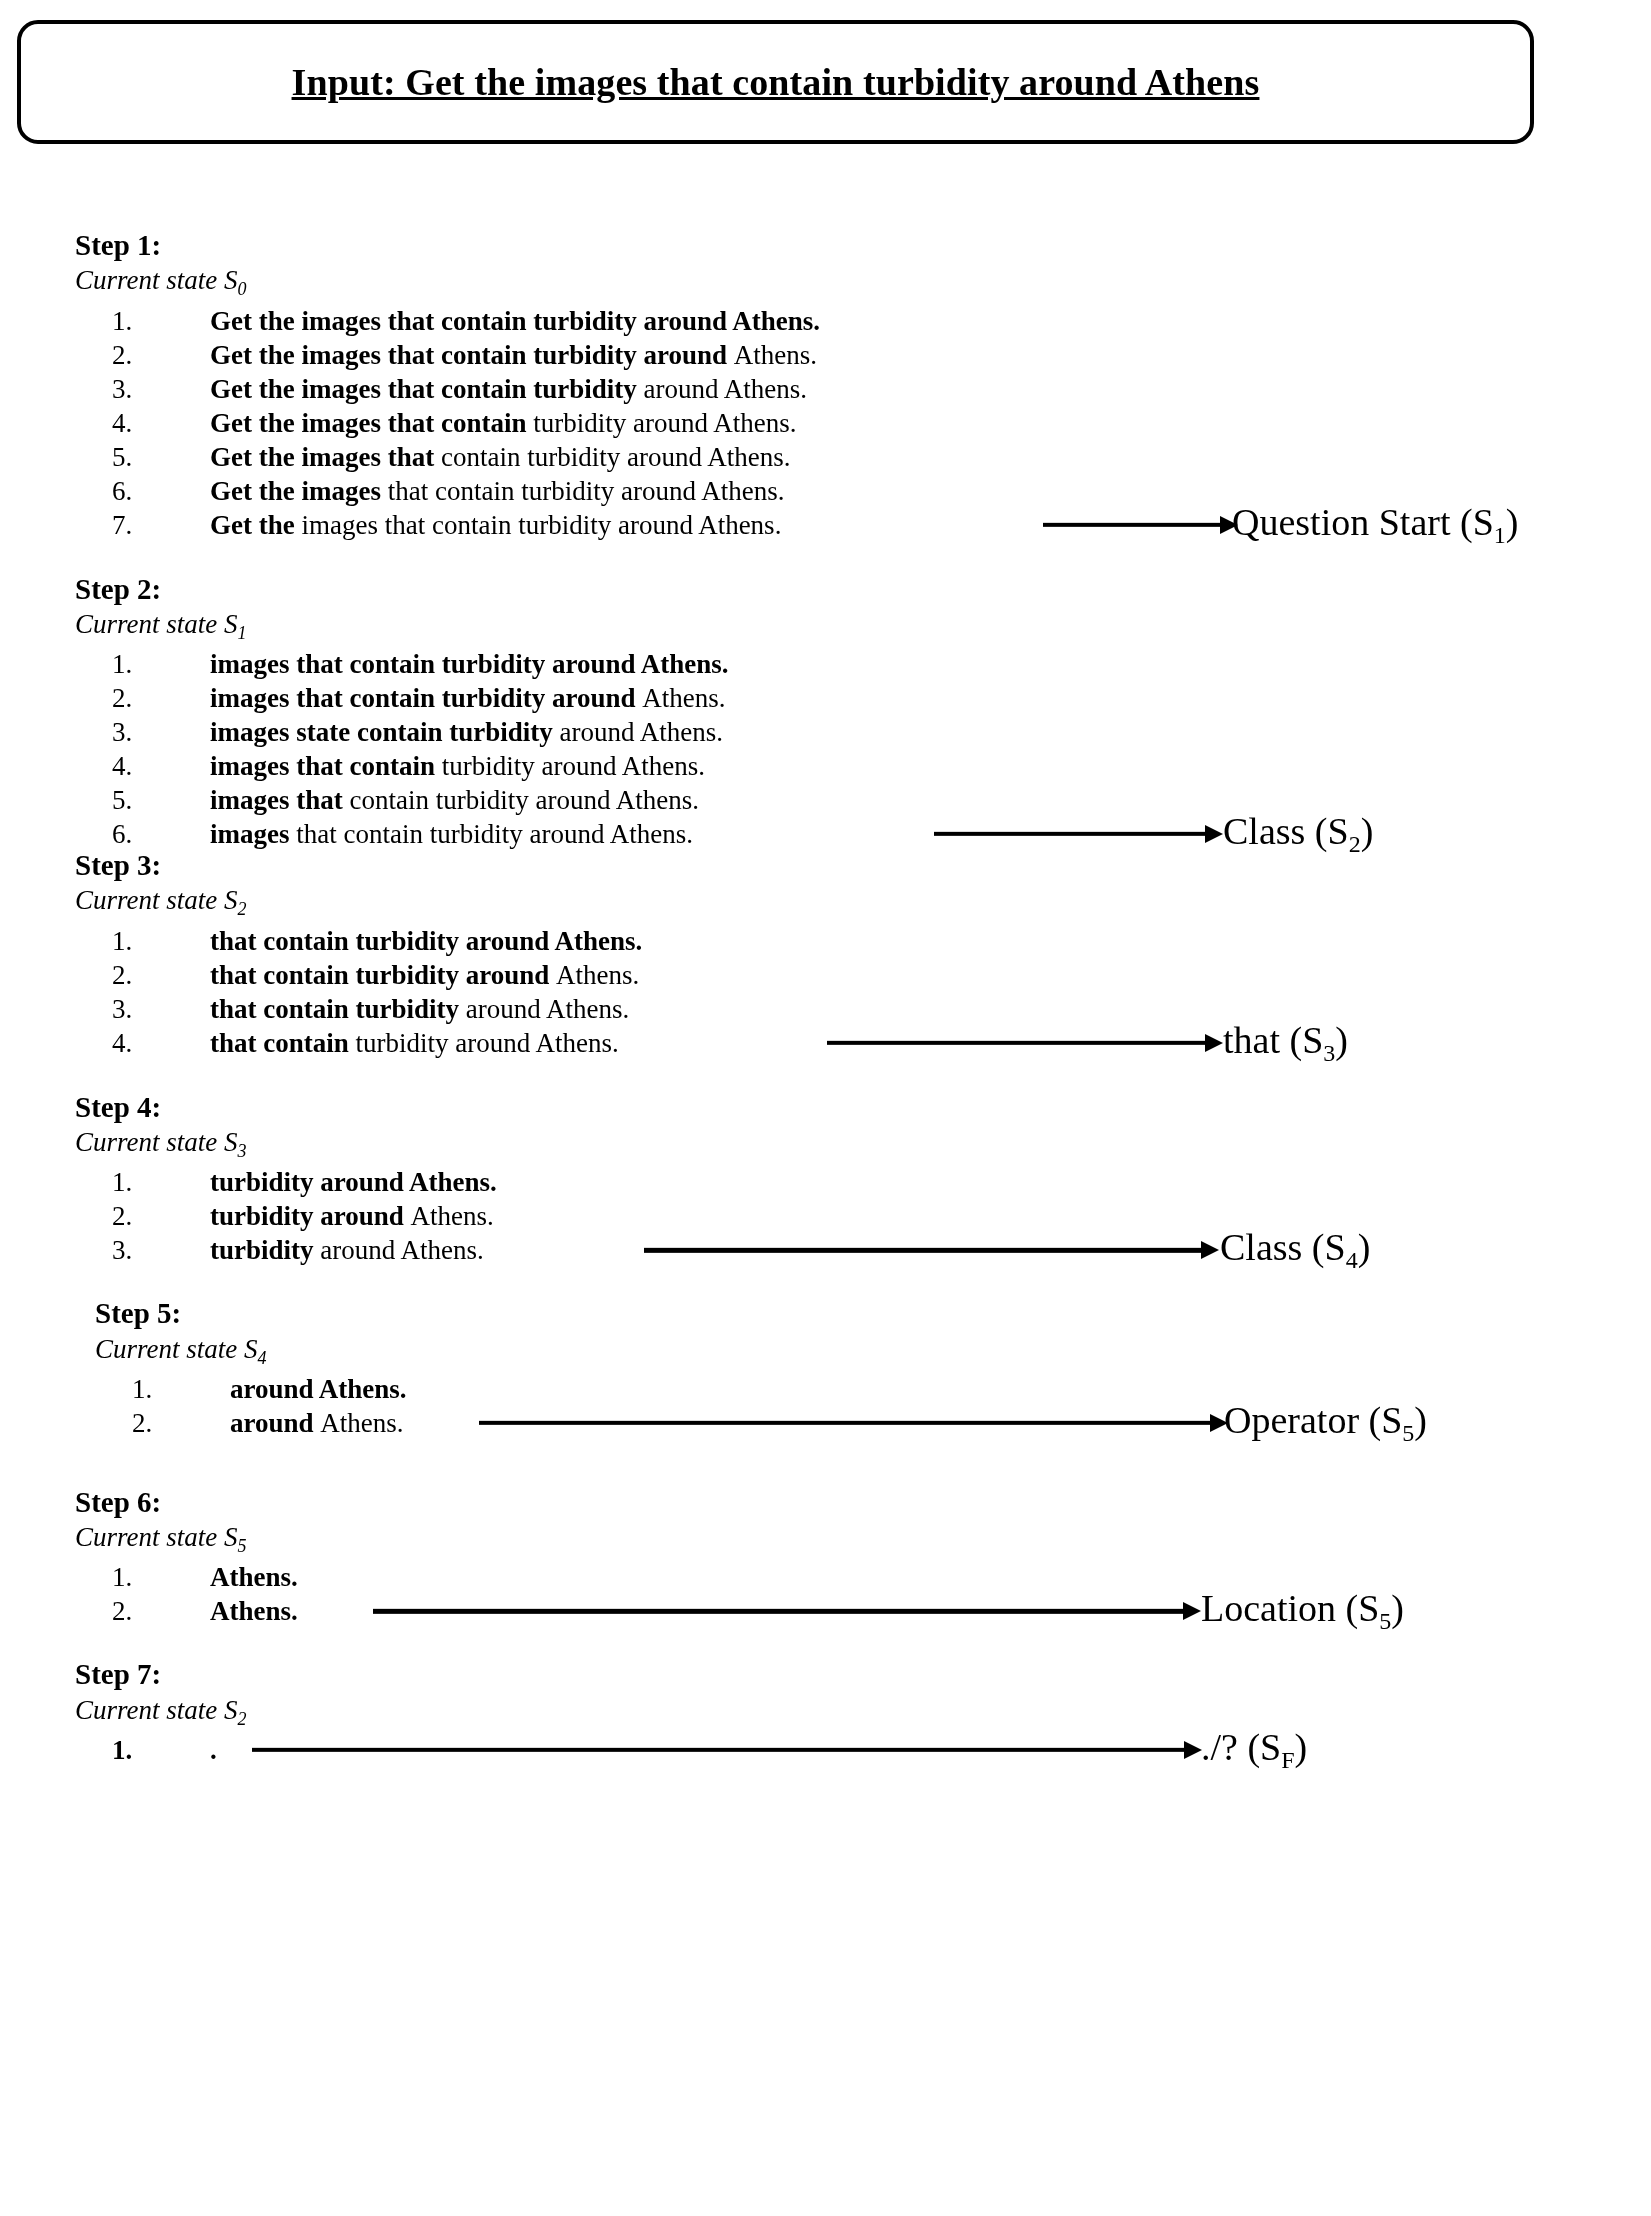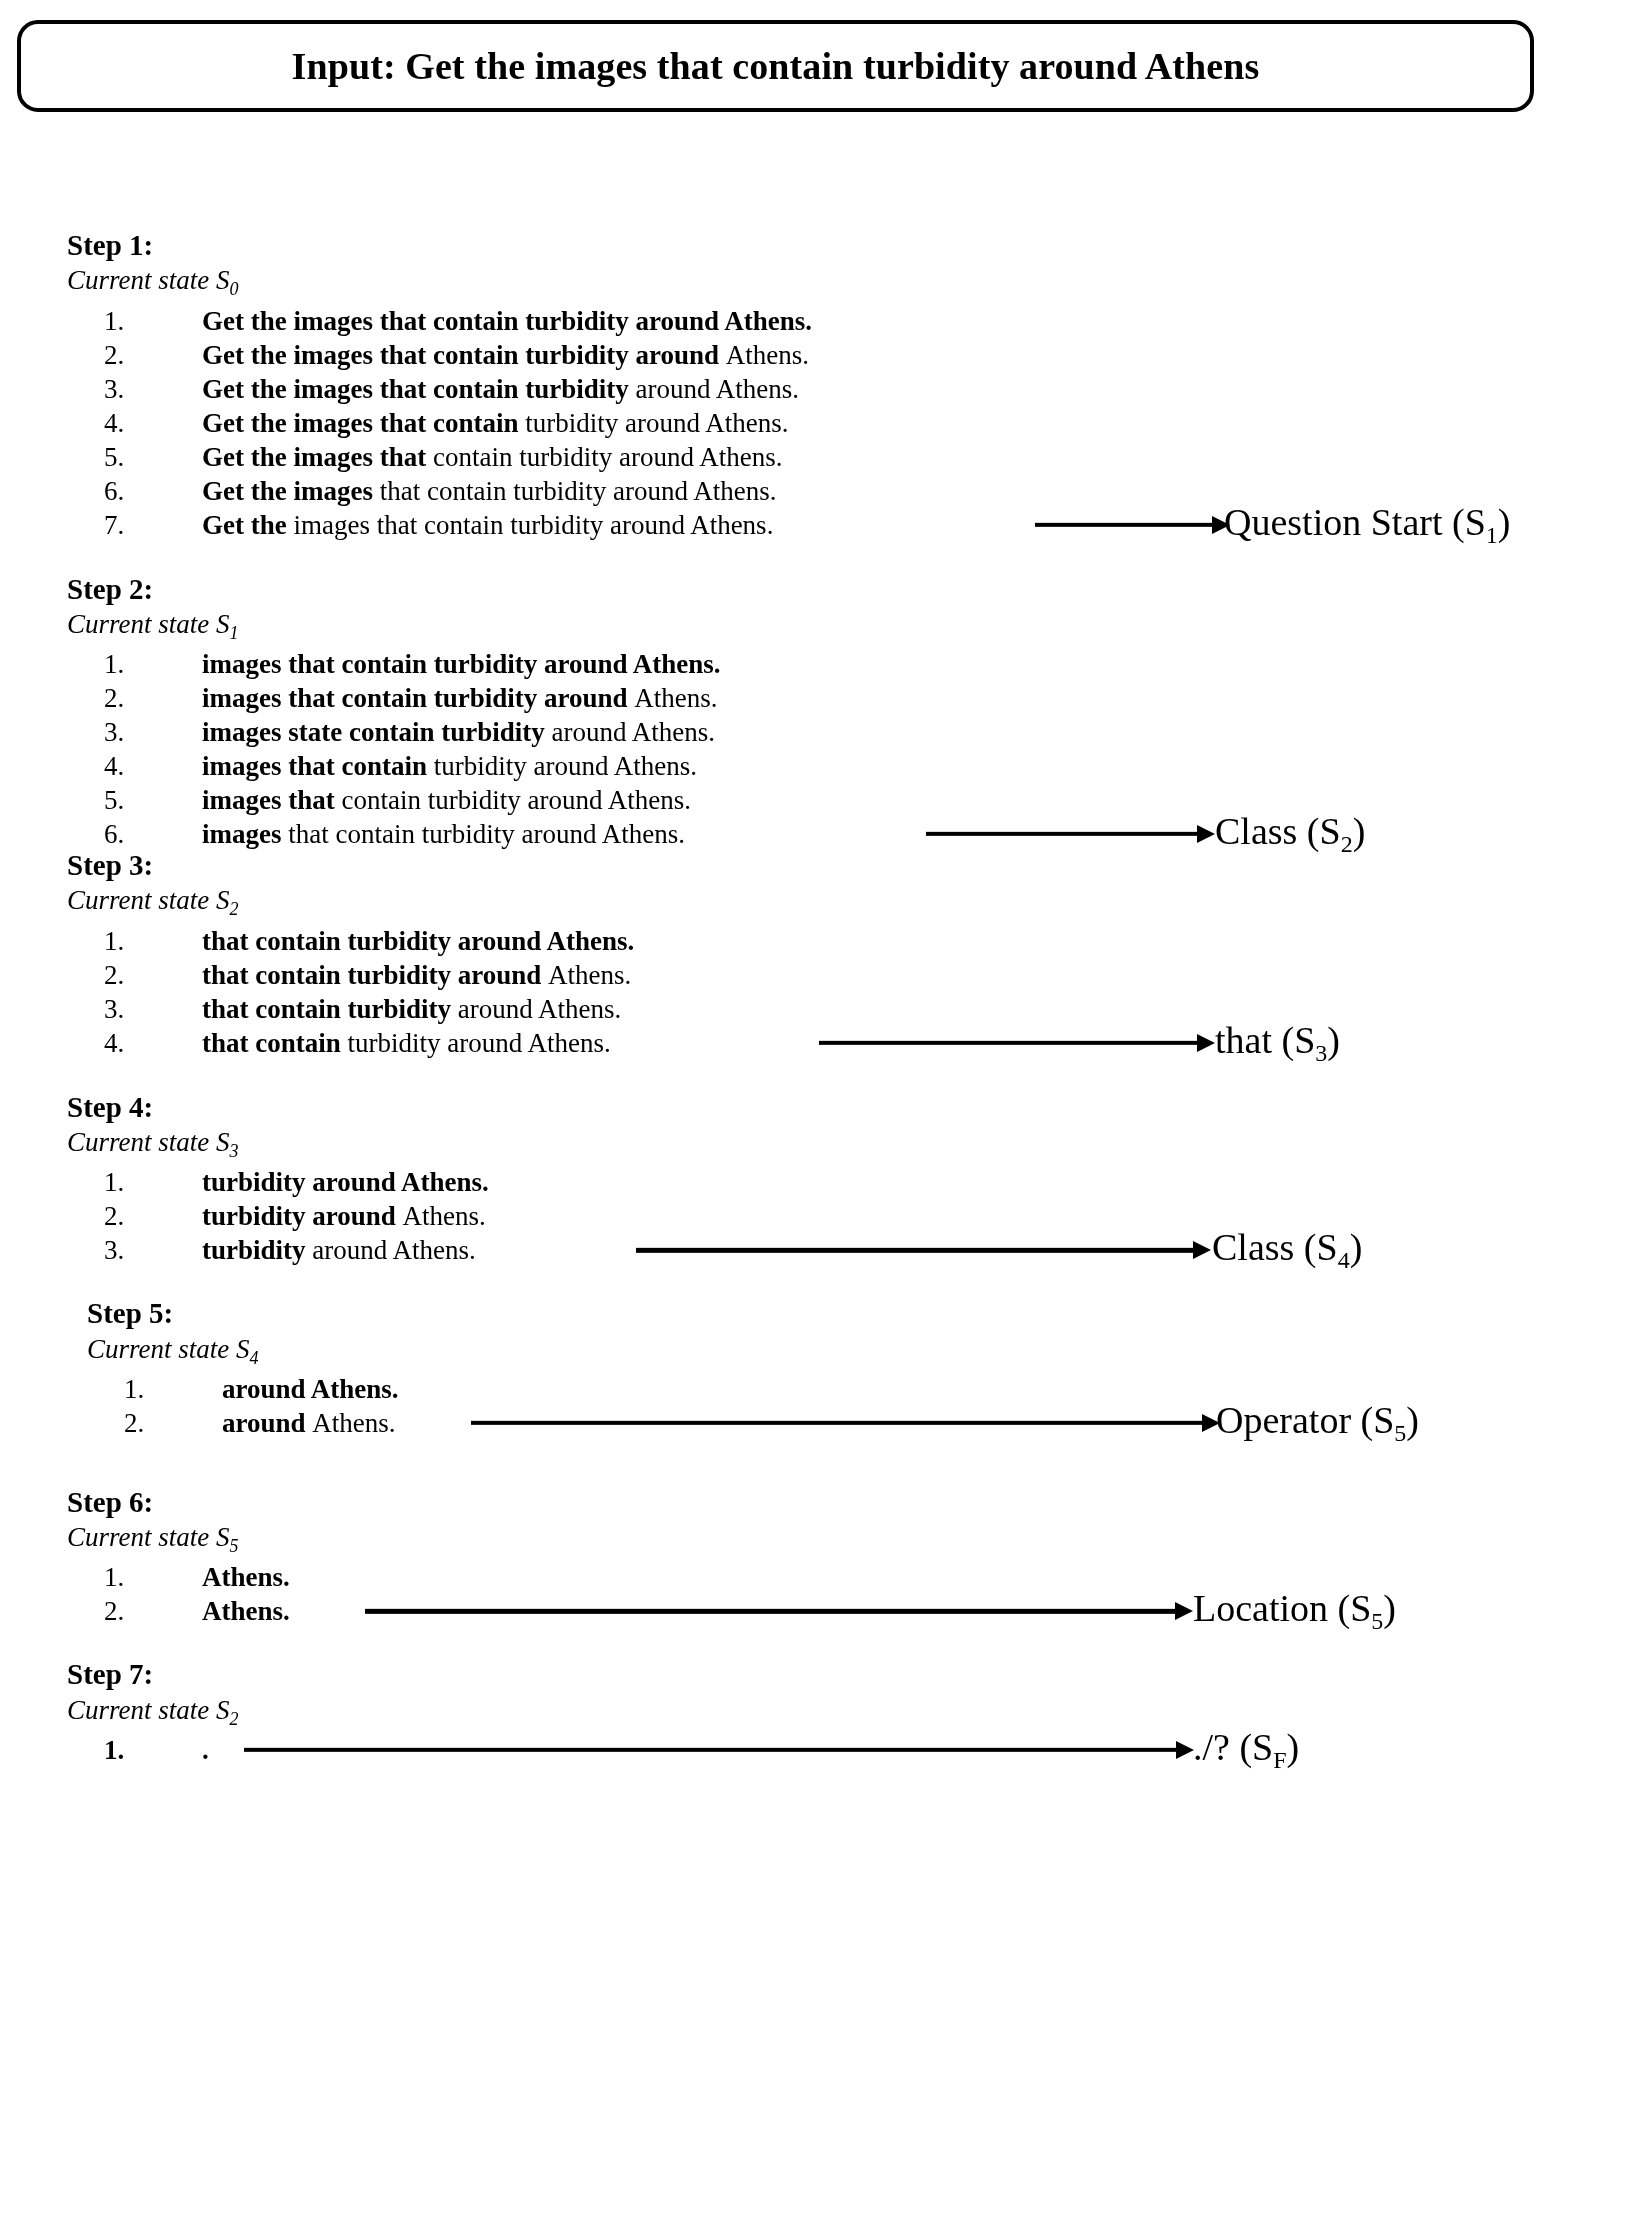--- a/index.html
+++ b/index.html
@@ -16,39 +16,40 @@
     position: relative;
     overflow: hidden;
   }
 
   
   .title-box {
     position: absolute;
     left: 17px;
     top: 19.5px;
     width: 1517px;
-    height: 92px;
+    height: 124px;
     border: 4.3px solid #000000;
     border-radius: 21px;
     background: #ffffff;
     display: flex;
     align-items: center;
     justify-content: center;
+    text-decoration: underline;
   }
   .title-text {
     font-size: 38px;
     font-weight: bold;
     letter-spacing: 0.1px;
     white-space: nowrap;
   }
 
   
   .steps {
     position: absolute;
-    left: 0;
+    left: 8px;
     top: 231px;
     width: 1336px;
   }
 
   .step-block {
     position: relative;
     margin-bottom: 0;
   }
 
   .step-title {

